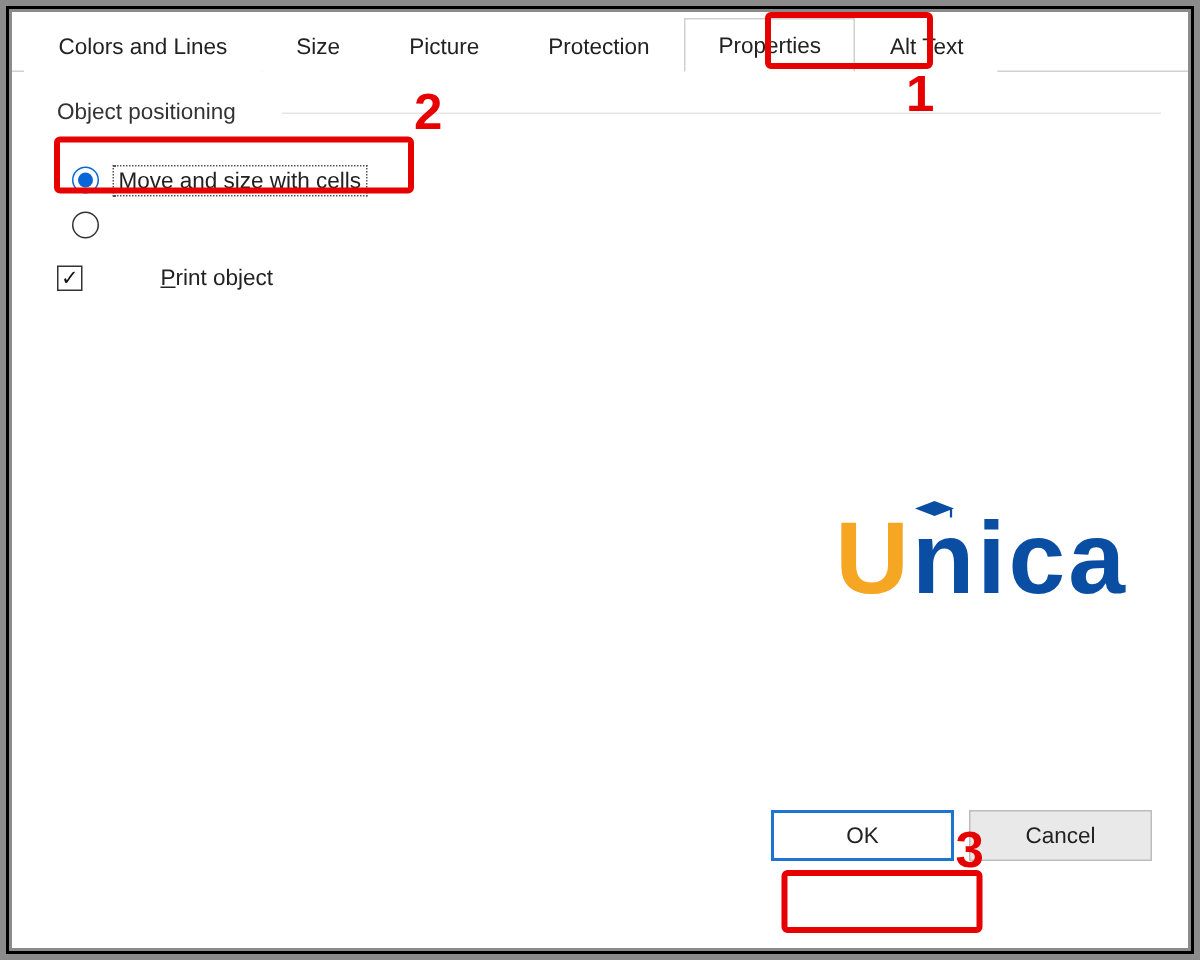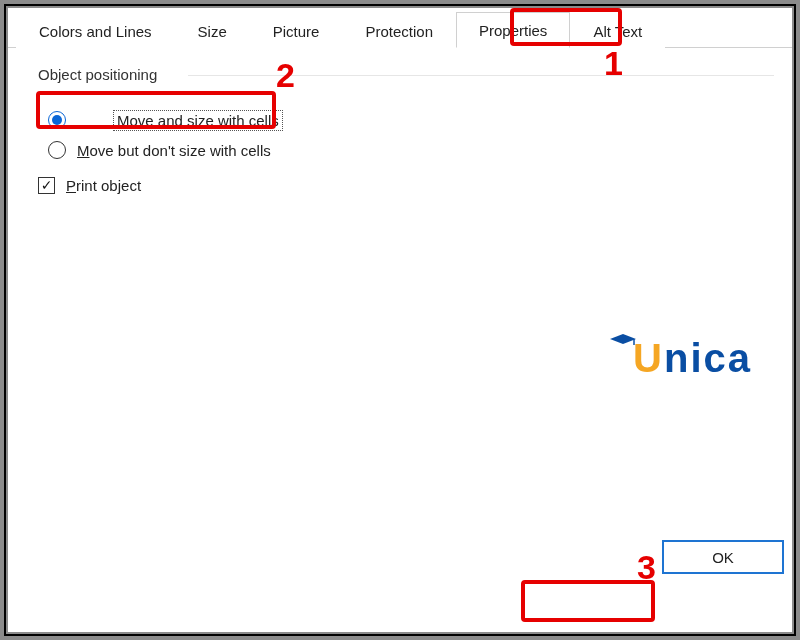--- a/index.html
+++ b/index.html
@@ -79,42 +79,42 @@
   .radio.checked { border-color: #0a66d6; }
   .radio.checked::after {
     content: ""; width: 10px; height: 10px; border-radius: 50%;
     background: #0a66d6;
   }
   .u { text-decoration: underline; }
   .focus-dotted {
     outline: 1px dotted #555;
     outline-offset: 1px;
     padding: 0 2px;
-    margin-left: 38px;
   }
   .check-row {
     display: flex; align-items: center;
     padding: 4px 0 0 0;
     font-size: 15px;
+    gap: 41px;
   }
   .checkbox {
     width: 17px; height: 17px;
     border: 1.5px solid #333;
     margin-right: 11px;
     display: inline-flex; align-items: center; justify-content: center;
     flex: 0 0 17px;
   }
   .checkbox.checked::after {
     content: "✓"; font-size: 14px; line-height: 1; color: #111;
     position: relative; top: -1px;
   }
   
   .btnbar {
     position: absolute;
-    right: 8px; bottom: 14px;
+    right: 24px; bottom: 14px;
     display: flex; gap: 10px; text-align: right;
   }
   .btn {
     min-width: 122px; height: 34px;
     display: inline-flex; align-items: center; justify-content: center;
     font-size: 15px;
     cursor: pointer;
   }
   .btn-ok {
     background: #fff;
@@ -138,21 +138,21 @@
     font-size: 34px;
     font-family: Arial, sans-serif;
     pointer-events: none;
   }
   
   .logo {
     position: absolute;
     right: 40px; top: 290px;
     font-family: "Arial Rounded MT Bold", Arial, sans-serif;
     font-weight: 800;
-    font-size: 40px;
+    font-size: 68px;
     letter-spacing: 2px;
     color: #0a4ea3;
     line-height: 1;
     user-select: none;
   }
   .logo .u-letter { color: #f5a623; }
   .logo .cap {
     position: absolute; top: -4px; right: 116px;
     width: 26px; height: 10px;
   }
@@ -180,23 +180,20 @@
 
         <label class="radio-item">
           <span class="radio checked"></span>
           <span class="focus-dotted">
             <span>Move and </span><span class="u">s</span><span>ize with cells</span>
           </span>
         </label>
 
         <label class="radio-item">
           <span class="radio"></span>
-          <span>
-            <span class="u">M</span><span>ove but don't size with cells</span>
-          </span>
         </label>
 
 
       </div>
 
       <label class="check-row">
         <span class="checkbox checked"></span>
         <span>
           <span class="u">P</span><span>rint object</span>
         </span>
@@ -207,20 +204,21 @@
           <svg viewBox="0 0 26 12" width="26" height="12">
             <polygon points="13,0 26,5 13,10 0,5" fill="#0a4ea3"></polygon>
             <line x1="24" y1="5" x2="24" y2="11" stroke="#0a4ea3" stroke-width="1.5"></line>
           </svg>
         </span>
         <span class="u-letter">U</span><span>nica</span>
       </div>
 
       <div class="btnbar">
         <div class="btn btn-ok">OK</div>
+        <div class="btn btn-cancel">Cancel</div>
       </div>
 
     </div>
   </div>
 </div>
 
 <div class="anno-box" style="left:510px; top:8px; width:112px; height:38px;"></div>
 <div class="anno-num" style="left:604px; top:44px;">1</div>
 
 <div class="anno-box" style="left:36px; top:91px; width:240px; height:38px;"></div>

